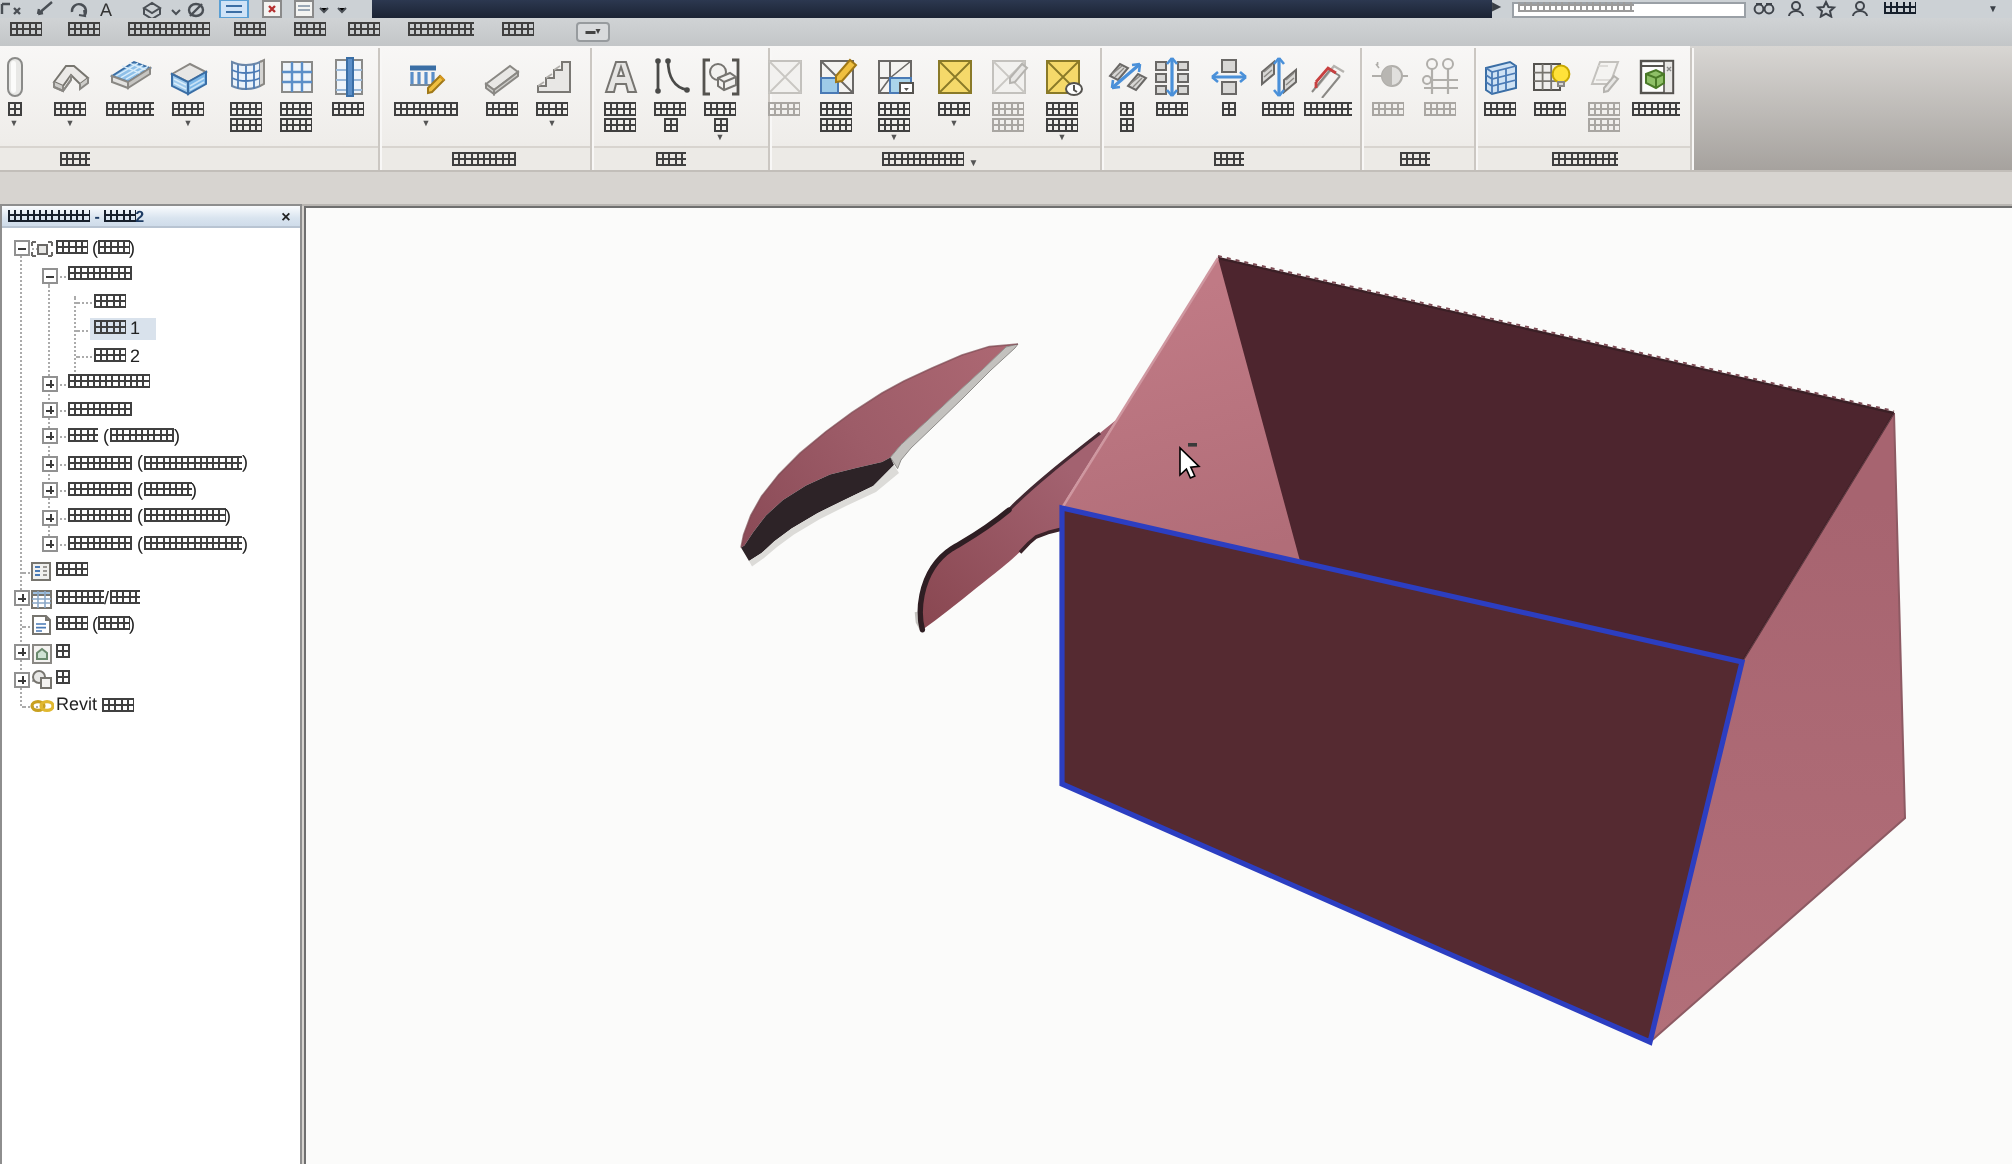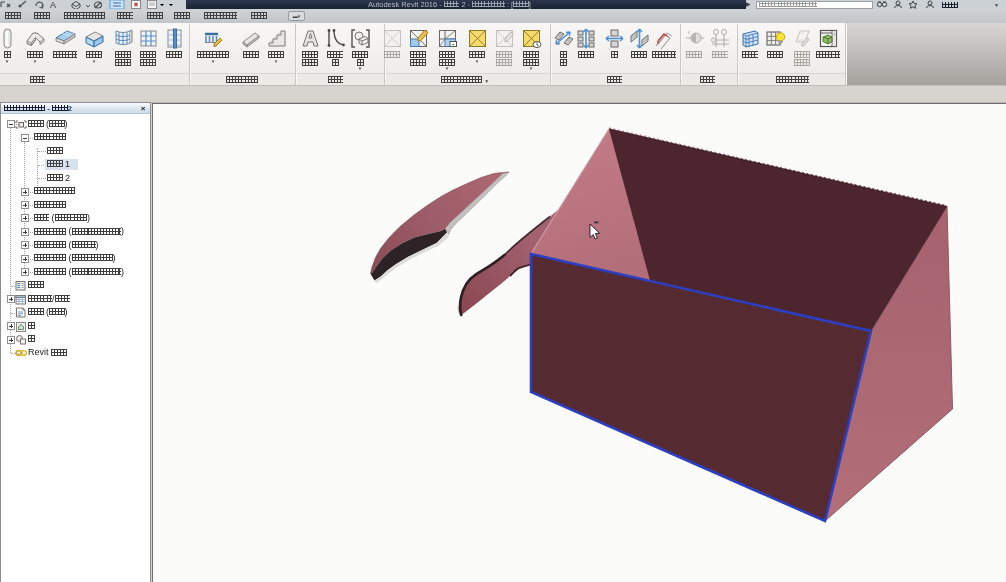--- a/index.html
+++ b/index.html
@@ -24,21 +24,20 @@
 .eb{position:absolute;width:8px;height:8px;background:#fff;border:1px solid #919191}
 .eb b{position:absolute;left:1px;top:3px;width:4px;height:1px;background:#3a3a3a}
 .eb u{position:absolute;left:3px;top:1px;width:1px;height:4px;background:#3a3a3a}
 .tr{position:absolute;left:0;font-size:9px;color:#222;white-space:nowrap;height:11px;line-height:11px}
 .vd{position:absolute;border-left:1px dotted #ababab;width:0}
 .hd{position:absolute;border-top:1px dotted #ababab;height:0}
 </style></head><body>
 <div id="rt">
 <div class="ab" style="left:0;top:0;width:1006px;height:9px;background:#ccd1d5"></div>
 <div class="ab" style="left:186px;top:0;width:560px;height:9px;background:linear-gradient(#2c3850,#1b2333)"></div>
-<div class="ab" style="left:368px;top:0;width:330px;height:9px;color:#b9bdc6;font-size:7.5px;line-height:9px;white-space:nowrap">Autodesk Revit 2016 - <i class="zw" style="width:15.5px;height:6px"></i> 2 - <i class="zw" style="width:32.5px;height:6px"></i> : [<i class="zw" style="width:15.5px;height:6px"></i>]</div>
 <svg class="ab" style="left:0;top:0" width="186" height="9" viewBox="0 0 186 9">
       <g stroke="#4a4f55" stroke-width="1.2" fill="none">
         <path d="M1,2 h4 M1,2 v5"></path>
         <path d="M7,4 l3,3 m-3,0 l3,-3"></path>
         <path d="M19,7 L26,1 M19,7 l2.5,-0.5 M19,7 l0.5,-2.5"></path>
         <path d="M36,6 a3.5,3.5 0 1 1 6,2" fill="none"></path>
         <path d="M42,5 l0.5,3 -3,-0.5" stroke-width="1"></path>
         <text x="50" y="8" font-size="9" stroke="none" fill="#333" font-family="Liberation Sans">A</text>
         <path d="M72,4 l4,-2.5 4,2.5 -4,2.5 z M72,4 v3 l4,2.5 4,-2.5 v-3" stroke-width="1"></path>
         <path d="M86,5 l2,2 2,-2" stroke-width="1"></path>

